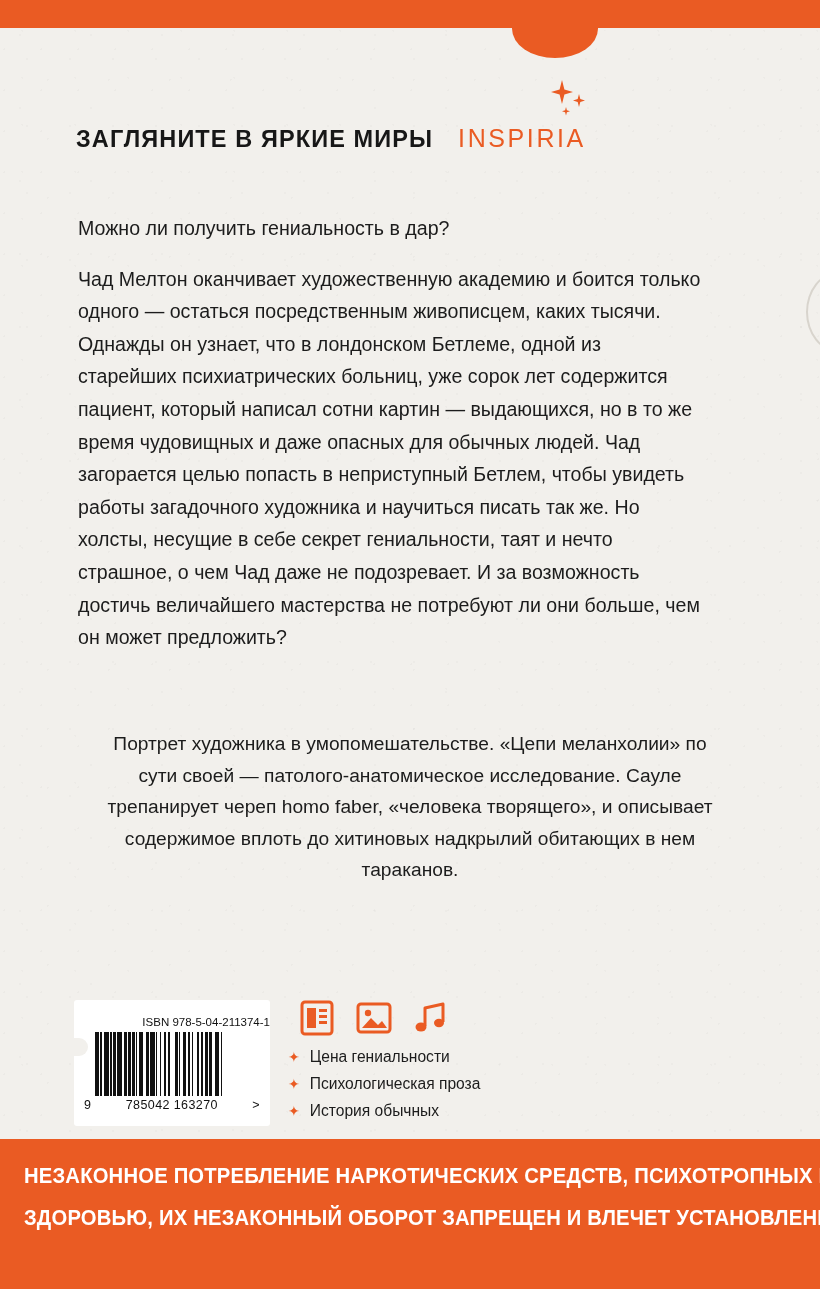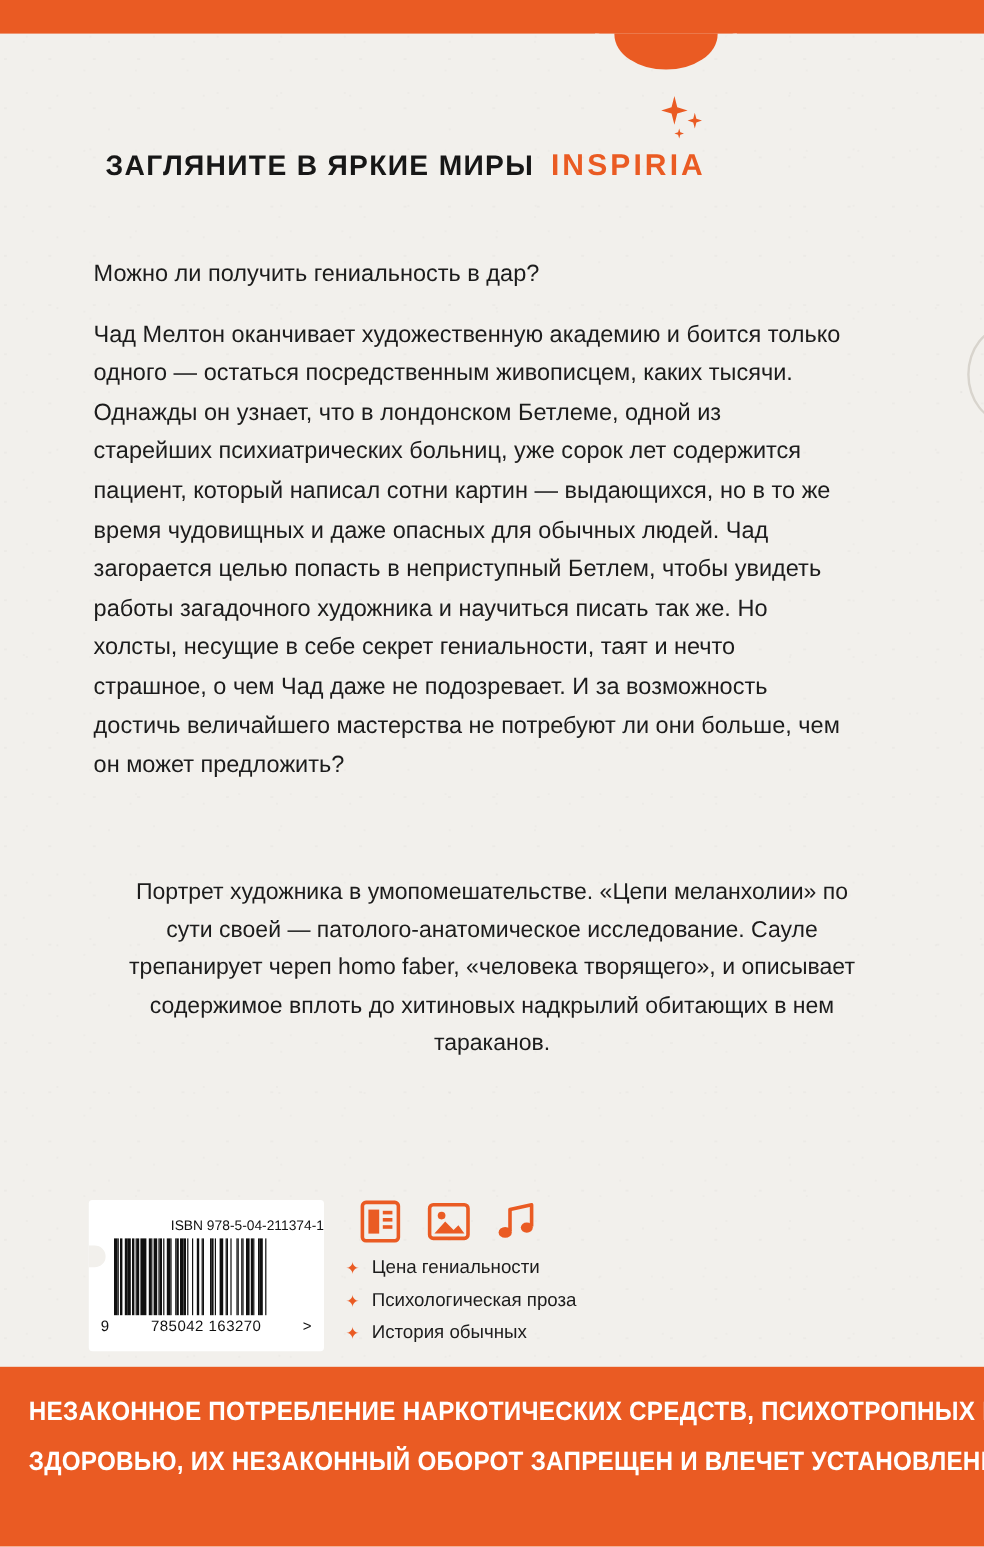--- a/index.html
+++ b/index.html
@@ -89,33 +89,32 @@
   }
 
   
   .header-line {
     position: absolute;
     top: 124px;
     left: 76px;
     width: 668px;
     display: flex;
     align-items: baseline;
-    gap: 14px;
-    margin-left: 12px;
+    gap: 25px;
   }
   .header-title {
     font-size: 23.5px;
     font-weight: 700;
     letter-spacing: 1.1px;
     color: #171717;
     white-space: nowrap;
   }
   .brand {
     font-size: 25px;
-    font-weight: 700;
+    font-weight: 400;
     letter-spacing: 2.6px;
     color: #ea5b23;
     white-space: nowrap;
   }
 
   
   .annotation {
     position: absolute;
     top: 212px;
     left: 78px;

